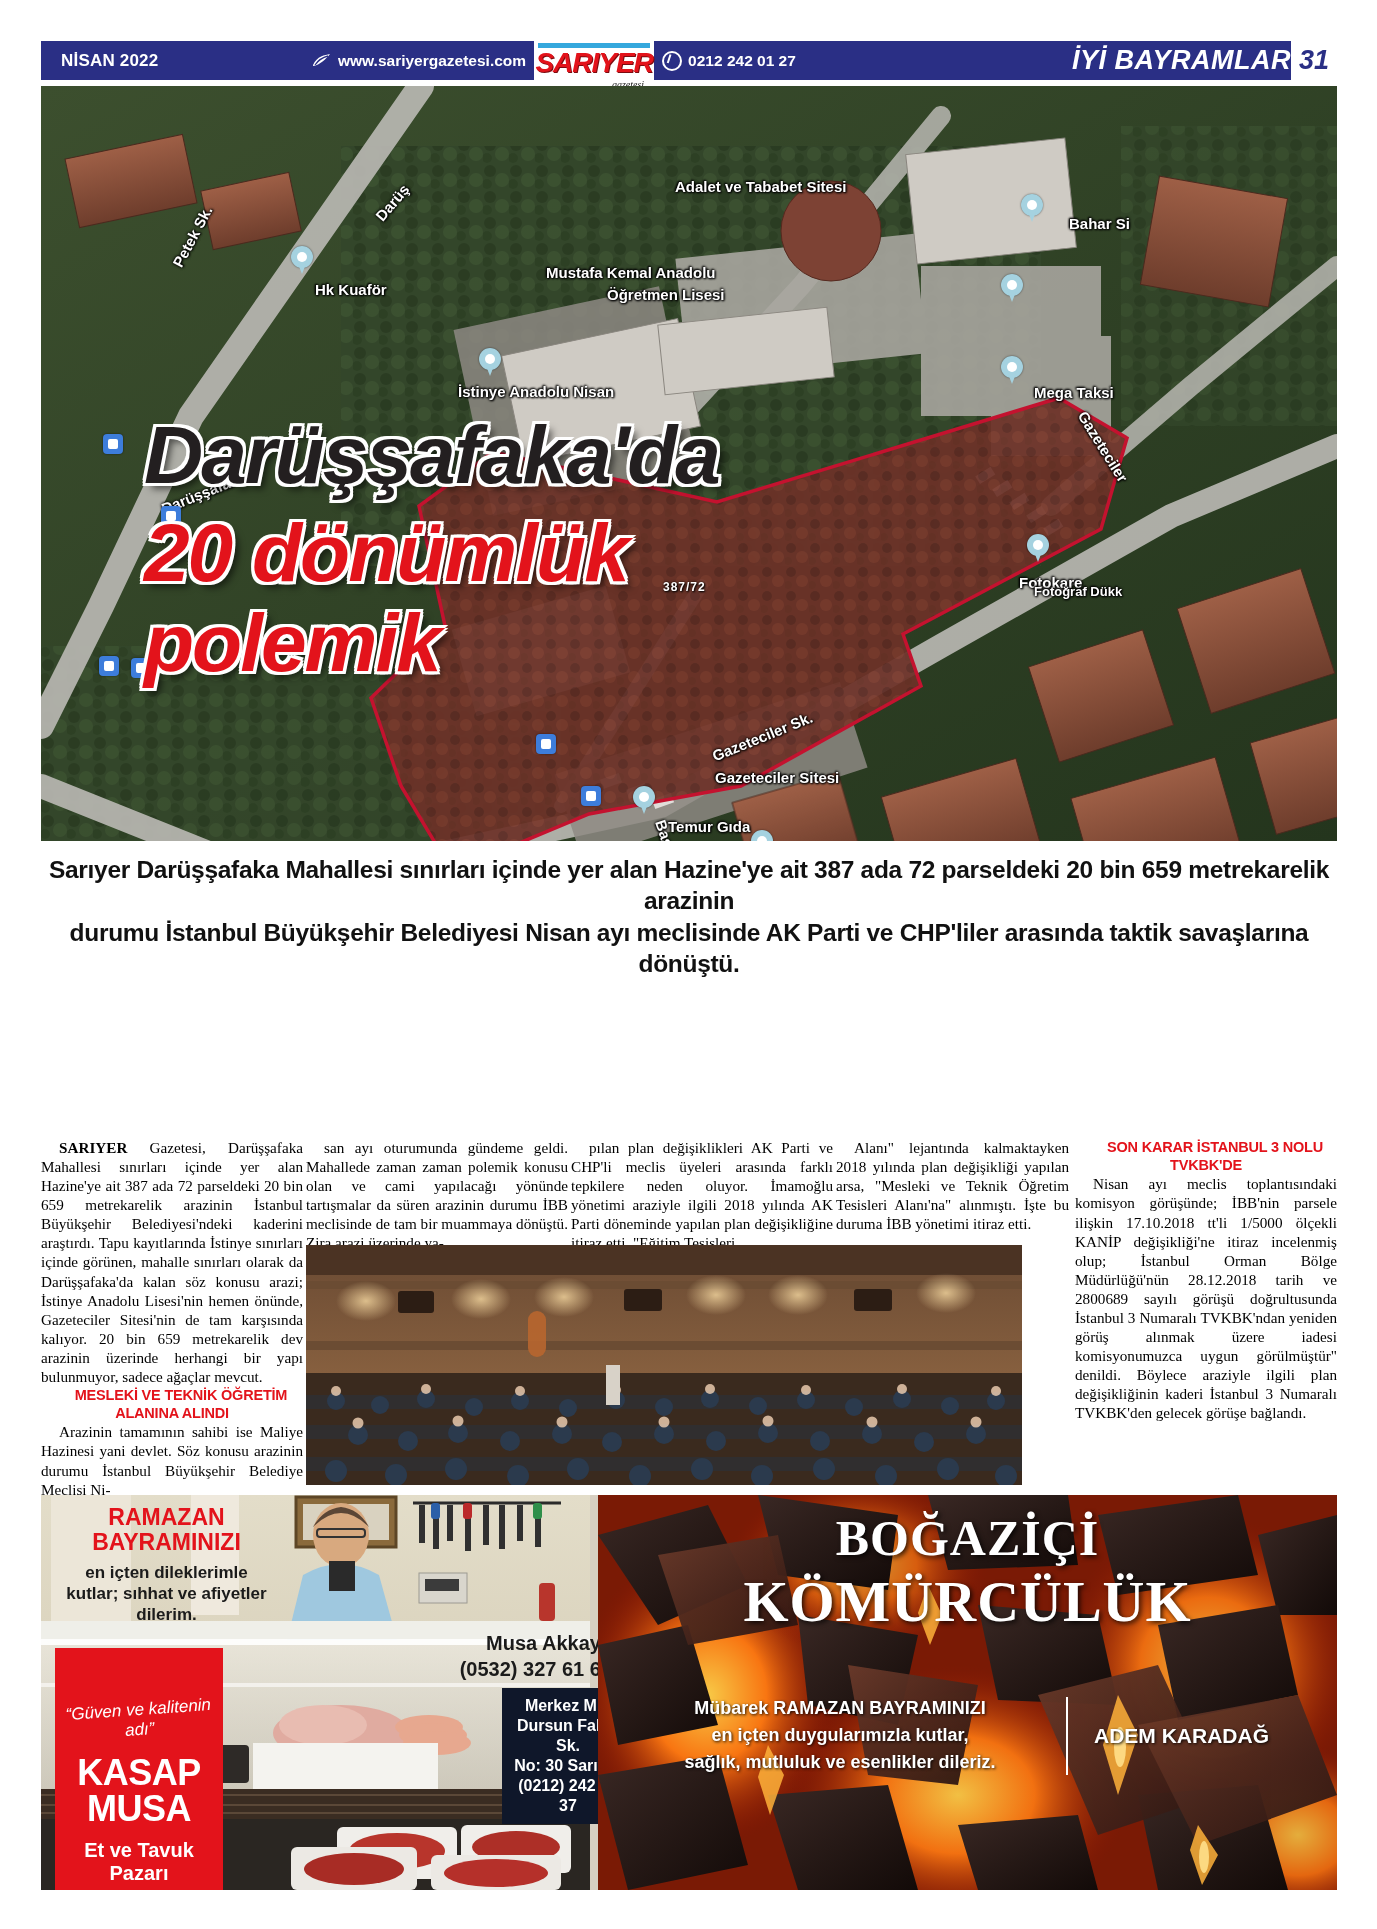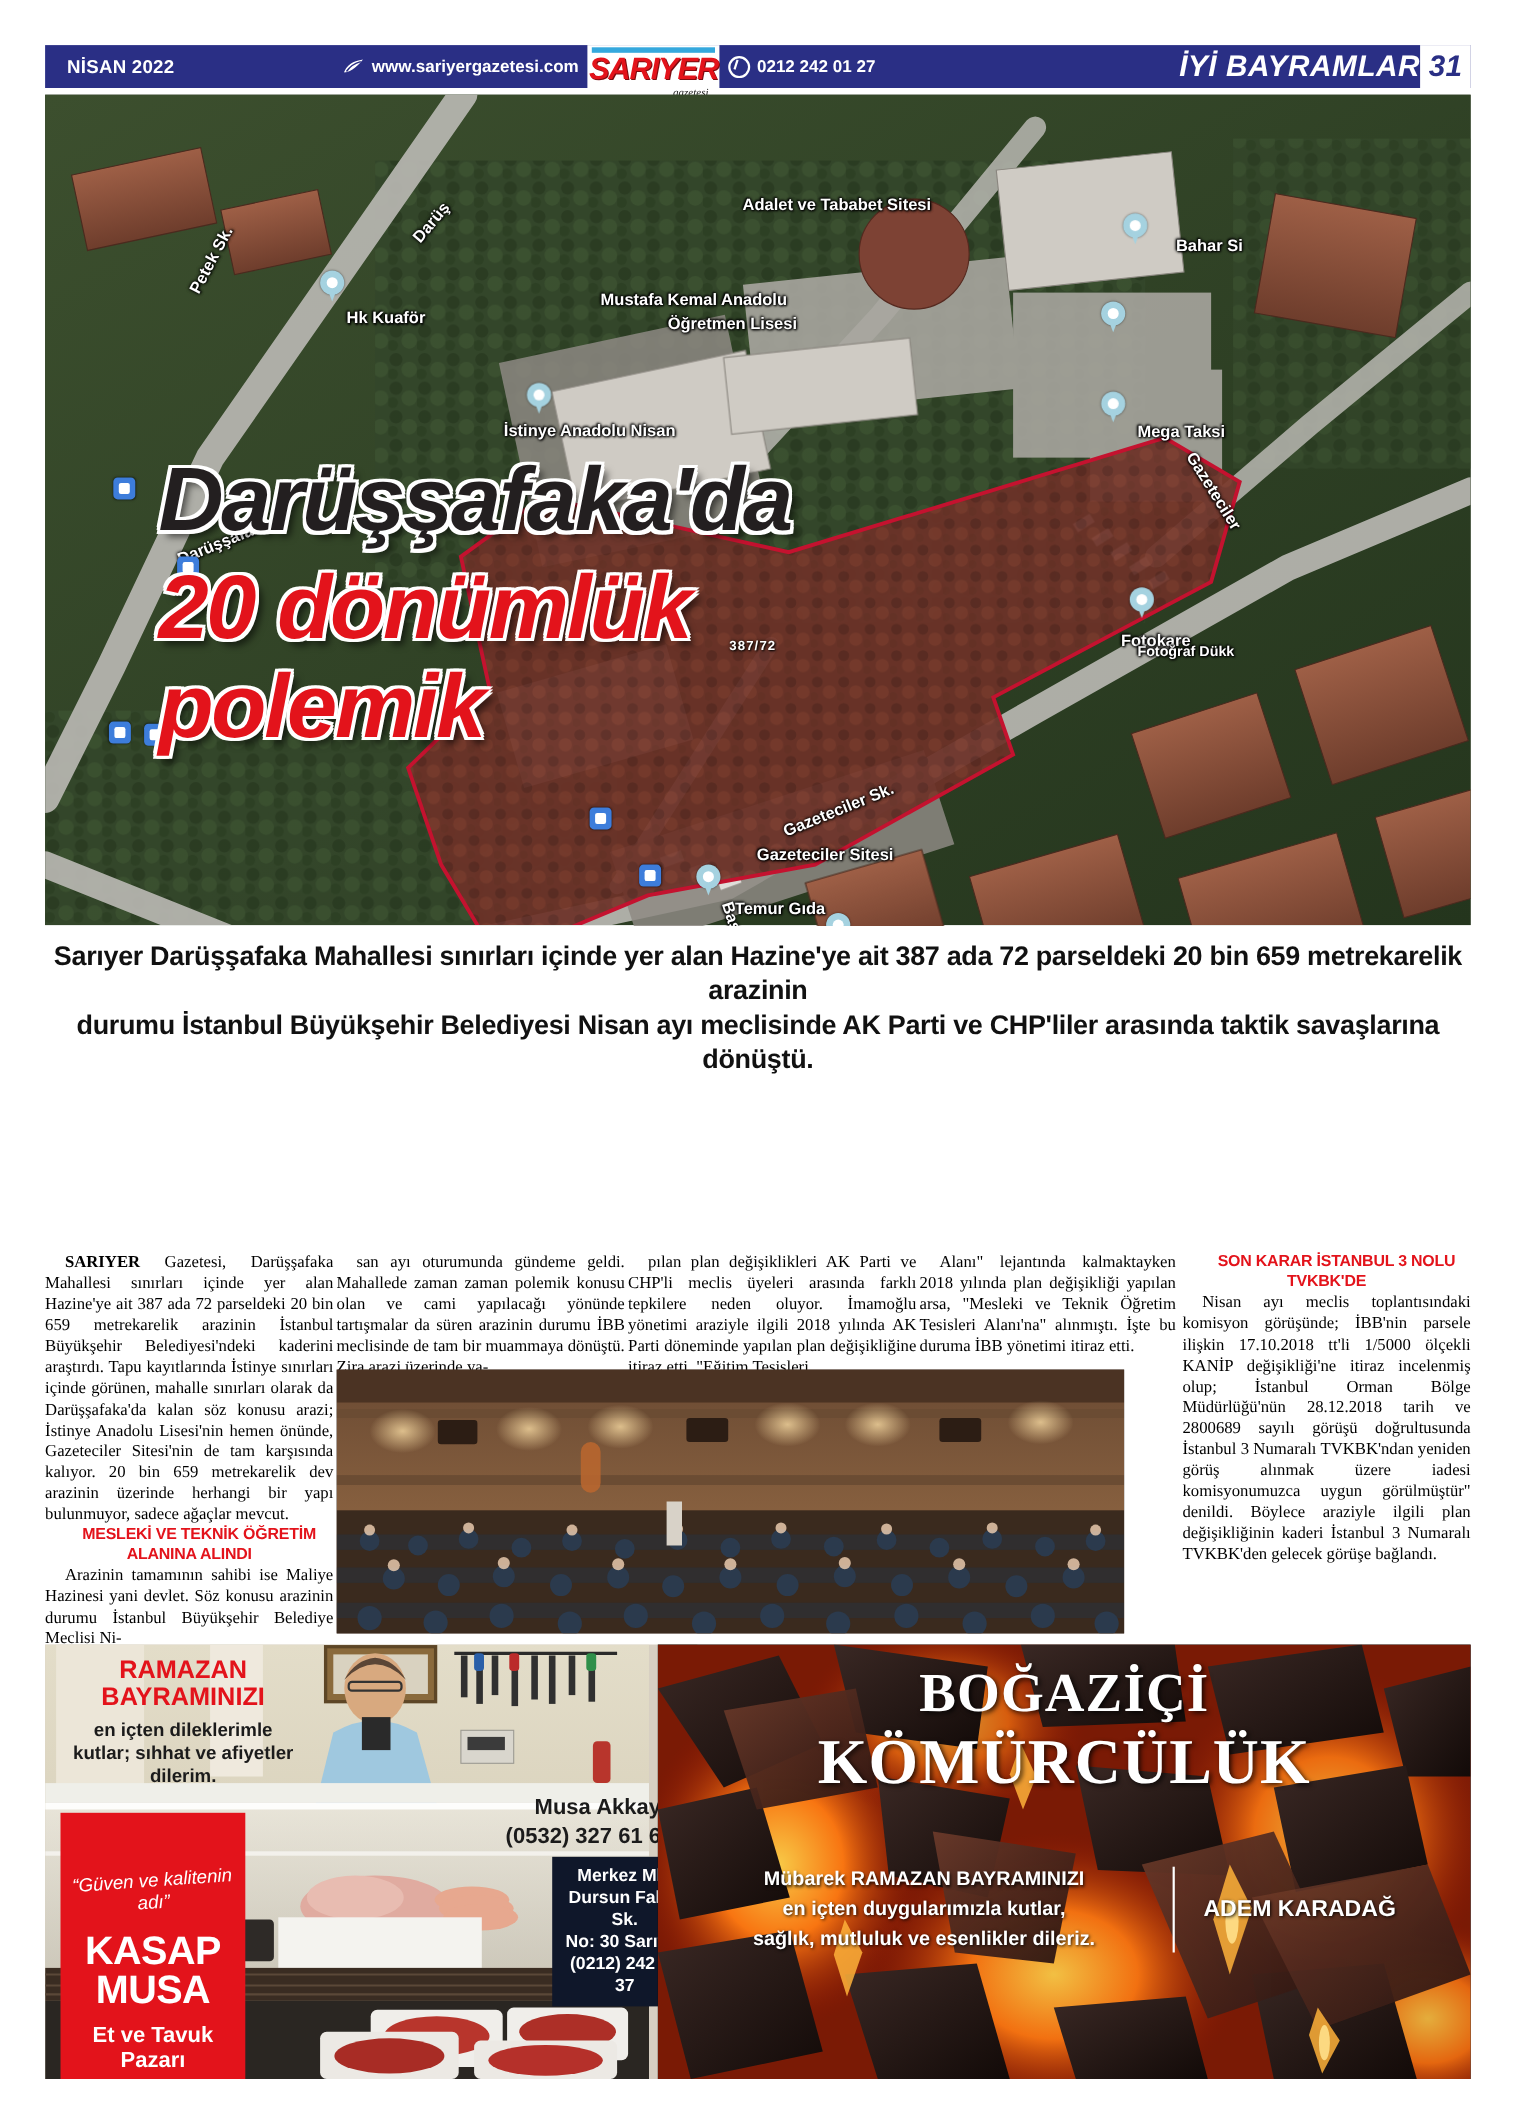--- a/index.html
+++ b/index.html
@@ -217,21 +217,21 @@
 
     <div class="mlabel" style="left:634px;top:92px;">Adalet ve Tababet Sitesi</div>
     <div class="mlabel" style="left:505px;top:178px;">Mustafa Kemal Anadolu</div>
     <div class="mlabel" style="left:566px;top:200px;">Öğretmen Lisesi</div>
     <div class="mlabel" style="left:417px;top:297px;">İstinye Anadolu Nisan</div>
     <div class="mlabel" style="left:274px;top:195px;">Hk Kuaför</div>
     <div class="mlabel" style="left:1028px;top:129px;">Bahar Si</div>
     <div class="mlabel" style="left:993px;top:298px;">Mega Taksi</div>
     <div class="mlabel" style="left:978px;top:478px;margin-top:10px;">Fotokare</div>
     <div class="mlabel sm" style="left:993px;top:498px;">Fotoğraf Dükk</div>
-    <div class="mlabel" style="left:647px;top:683px;">Gazeteciler Sitesi</div>
+    <div class="mlabel" style="left:674px;top:683px;">Gazeteciler Sitesi</div>
     <div class="mlabel" style="left:627px;top:732px;">Temur Gıda</div>
 
     <div class="street" style="left:330px;top:108px;transform:rotate(-50deg);">Darüş</div>
     <div class="street" style="left:118px;top:142px;transform:rotate(-62deg);">Petek Sk.</div>
     <div class="street" style="left:118px;top:398px;transform:rotate(-22deg);">Darüşşafaka</div>
     <div class="street" style="left:1022px;top:352px;transform:rotate(58deg);">Gazeteciler</div>
     <div class="street" style="left:668px;top:642px;transform:rotate(-22deg);">Gazeteciler Sk.</div>
 
     <div class="street" style="left:596px;top:758px;transform:rotate(72deg);">Basın Sk.</div>
 

